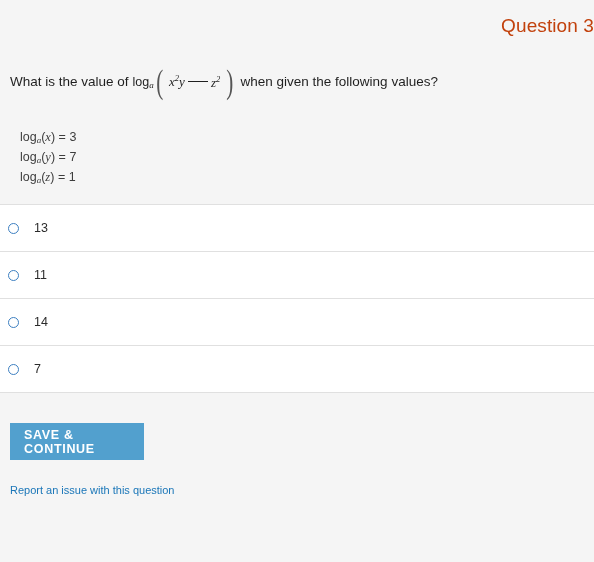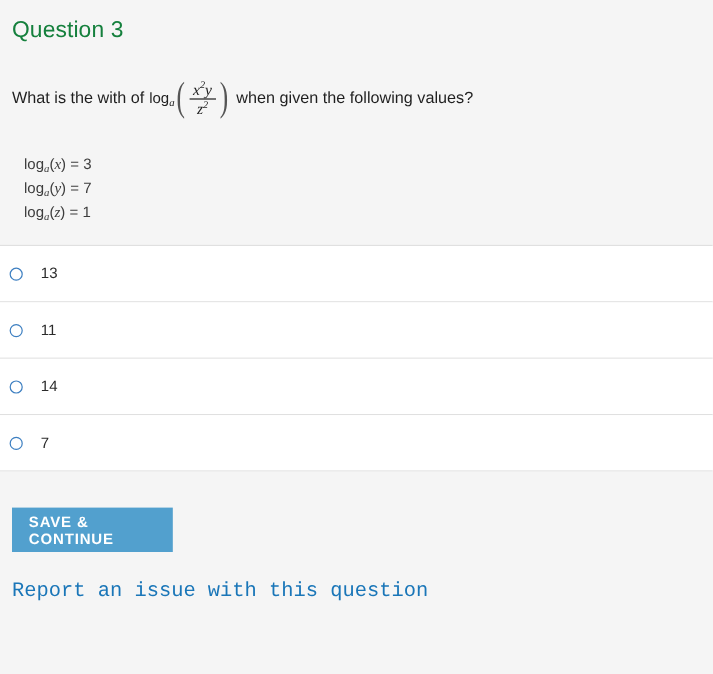--- a/index.html
+++ b/index.html
@@ -27,22 +27,23 @@
     background: #f5f5f5;
     padding: 0;
   }
 
   .question-title {
     margin: 0;
     padding: 14px 0 0 10px;
     font-size: 19px;
     font-weight: 400;
     line-height: 24px;
-    color: #15803d;
+    color: #c2410c;
     letter-spacing: 0.1px;
+    text-align: right;
   }
 
   .question-prompt {
     padding: 24px 10px 0 10px;
     font-size: 13.5px;
     line-height: 18px;
     color: #1f1f1f;
     display: flex;
     align-items: center;
     flex-wrap: nowrap;
@@ -83,21 +84,21 @@
     font-weight: 300;
     line-height: 0.78;
     color: #555555;
     font-family: "Liberation Serif", serif;
     transform: scaleX(0.62);
     display: inline-block;
   }
 
   .frac {
     display: inline-flex;
-    flex-direction: column;
+    flex-direction: row;
     align-items: center;
     vertical-align: middle;
     margin: 0 1px;
     line-height: 1;
   }
 
   .frac-num {
     padding: 0 3px 1px 3px;
     font-family: "Liberation Serif", serif;
     font-style: italic;
@@ -207,38 +208,38 @@
     letter-spacing: 0.7px;
     text-align: left;
     padding-left: 14px;
     cursor: pointer;
     box-sizing: border-box;
   }
 
   .report-link {
     display: inline-block;
     margin: 24px 0 0 10px;
-    font-size: 17px;
+    font-size: 11px;
     color: #1a76b8;
     text-decoration: none;
-    font-family: Liberation Mono, monospace;
+    font-family: Liberation Sans, sans-serif;
     cursor: pointer;
   }
 </style>
 </head>
 <body>
 
 <div class="quiz-page">
 
   <div class="question-header">
 
     <h1 class="question-title">Question 3</h1>
 
     <div class="question-prompt">
-      <span class="prompt-text">What is the with of</span>
+      <span class="prompt-text">What is the value of</span>
       <span class="spacer-left"></span>
 
       <span class="math">
         <span class="math-log">
           <span>log</span>
             <span class="math-sub">a</span>
         </span>
         <span class="paren">(</span>
         <span class="frac">
           <span class="frac-num"><span>x</span><sup class="exp">2</sup><span>y</span></span>

